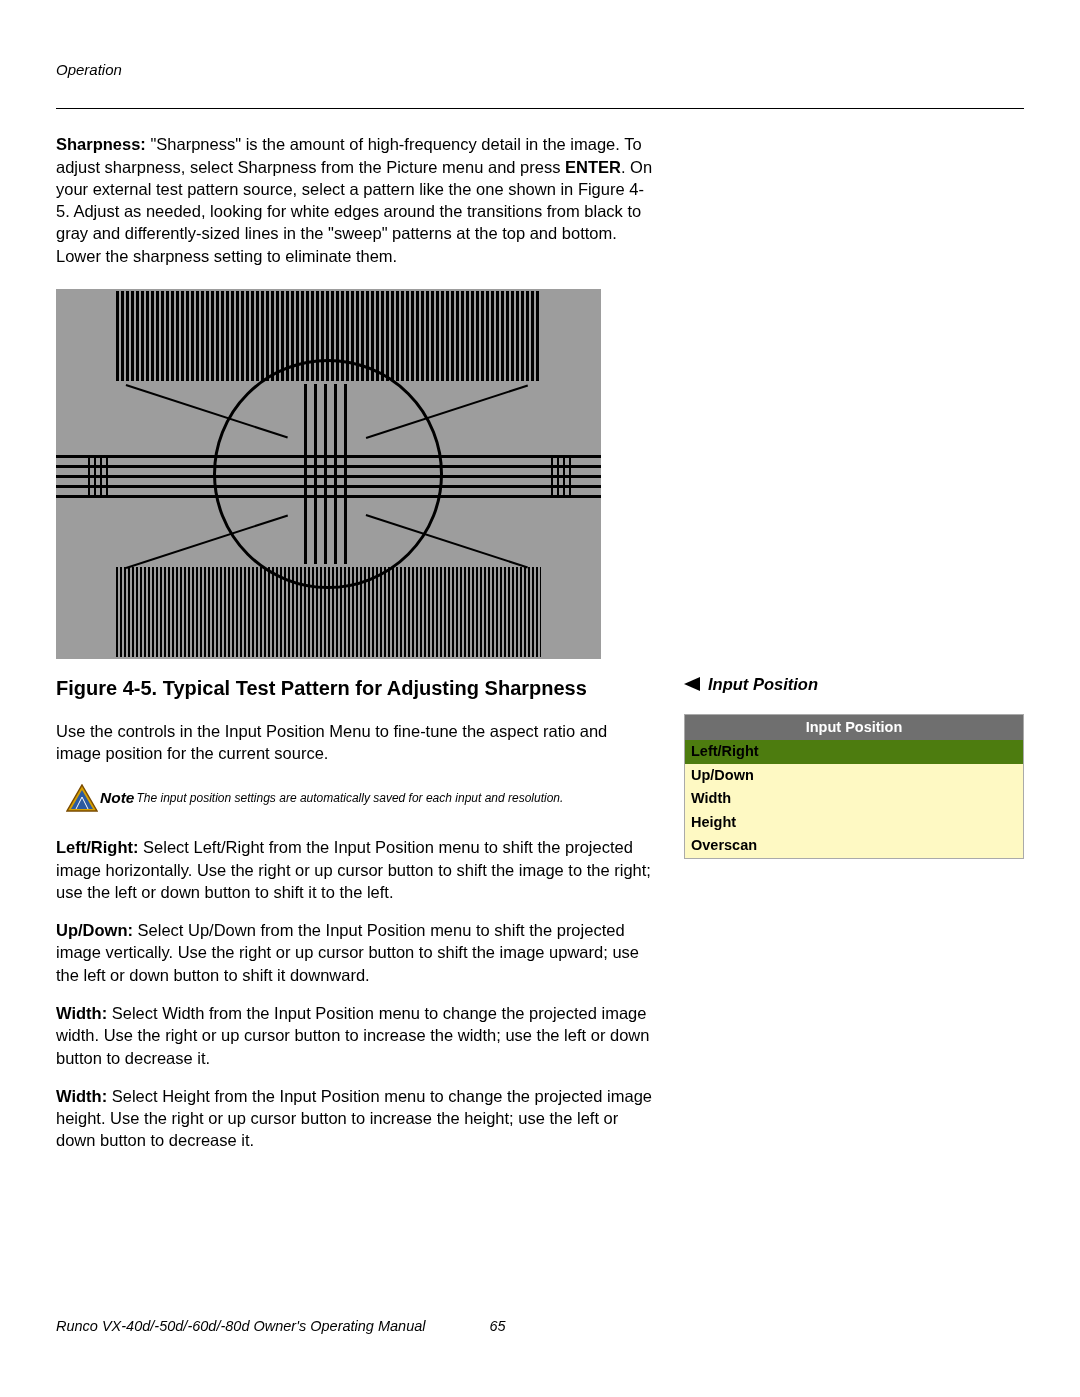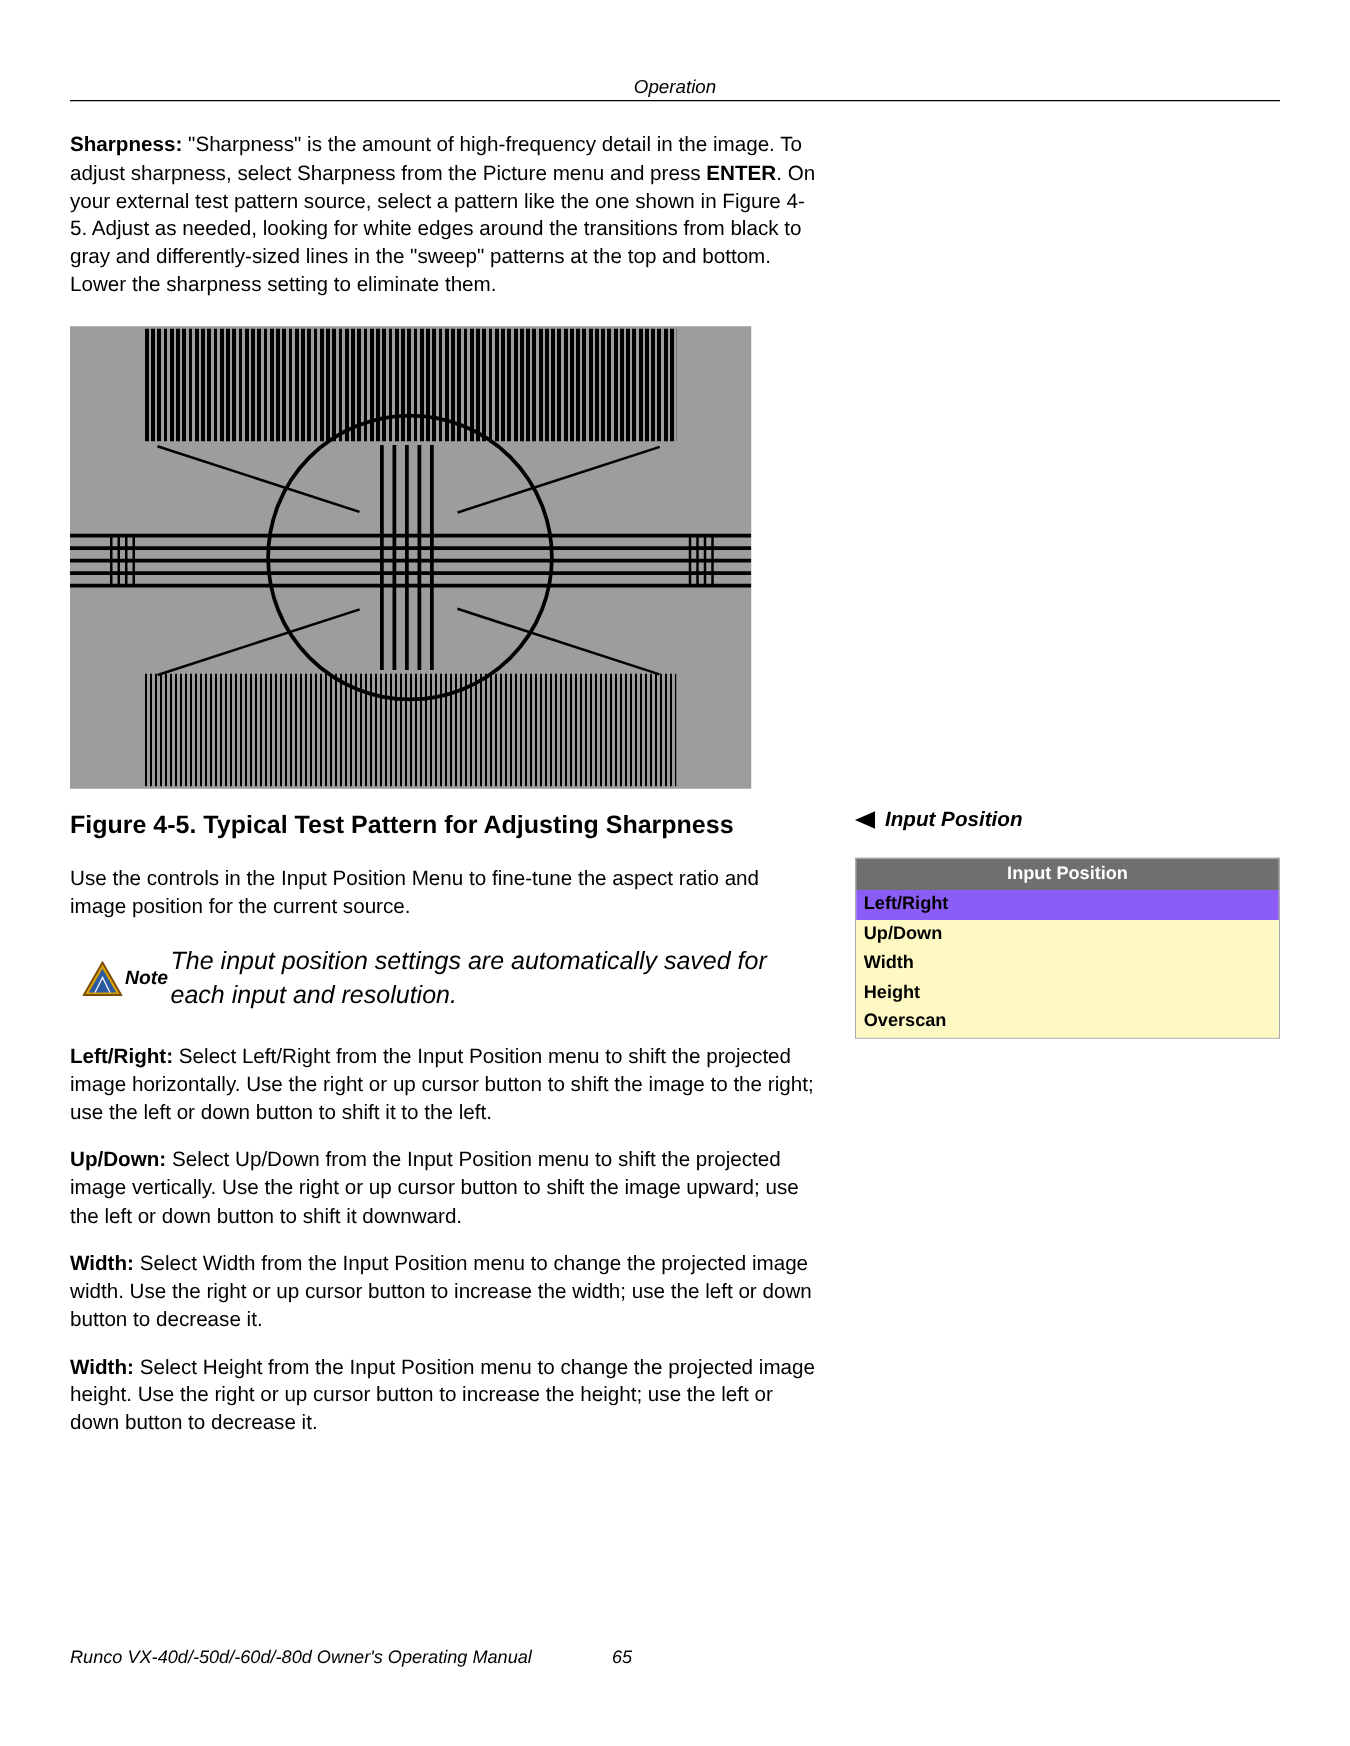--- a/index.html
+++ b/index.html
@@ -12,23 +12,24 @@
     position: relative;
     font-size: 16.5px;
     line-height: 1.35;
   }
   .page {
     padding: 60px 56px 40px 56px;
     height: 100%;
     position: relative;
   }
   .running-head {
-    text-align: center;
+    text-align: left;
     font-style: italic;
     font-size: 15px;
+    margin-bottom: 28px;
   }
   .rule {
     border: none;
     border-top: 1.3px solid #000;
     margin-bottom: 24px;
   }
   .columns {
     display: flex;
     gap: 28px;
   }
@@ -116,21 +117,21 @@
     position: relative;
   }
   .note-label {
     font-style: italic;
     font-weight: bold;
     font-size: 15.5px;
   }
   .note-text {
     font-style: italic;
     flex: 1;
-    font-size: 20px;
+    font-size: 12px;
   }
   .side-heading {
     display: flex;
     align-items: center;
     gap: 8px;
     font-weight: bold;
     font-style: italic;
     font-size: 16.5px;
     margin-bottom: 18px;
   }
@@ -149,21 +150,21 @@
     background: #6f6f6f;
     color: #fff;
     text-align: center;
     padding: 3px 0;
   }
   .menu-item {
     padding: 2px 6px;
     background: #fef9c3;
   }
   .menu-item.selected {
-    background: #8b5cf6;
+    background: #4d7c0f;
     color: #000;
   }
   .footer {
     position: absolute;
     left: 56px;
     bottom: 60px;
     font-style: italic;
     font-size: 14.5px;
   }
   .footer .pagenum {

